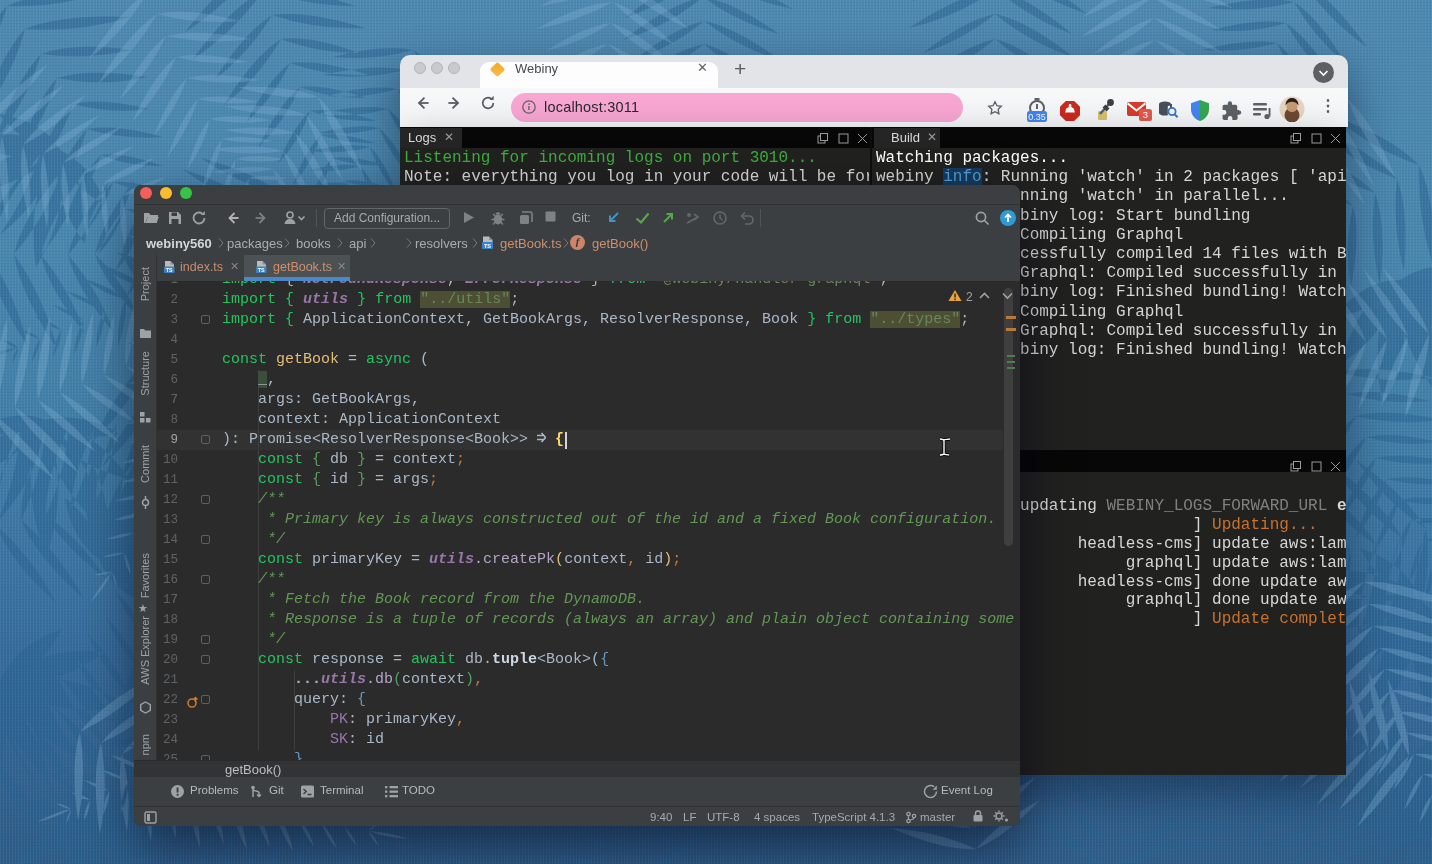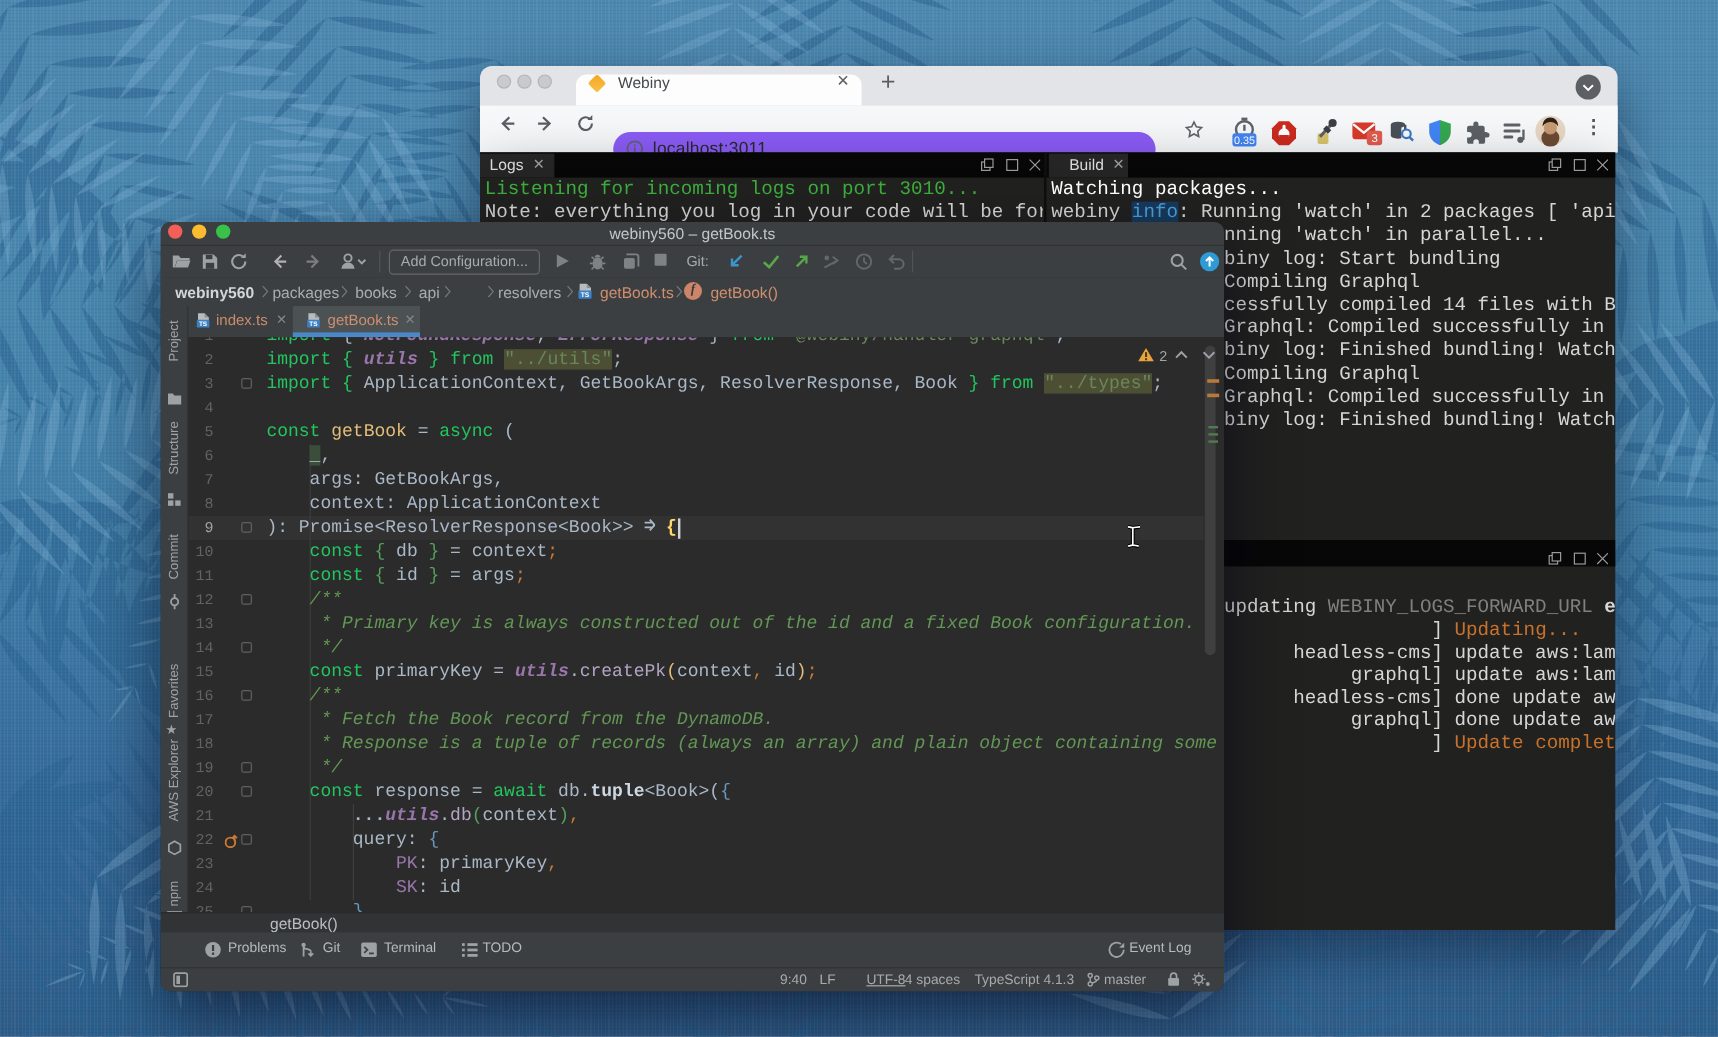--- a/index.html
+++ b/index.html
@@ -15,21 +15,21 @@
   #chrome{left:400px;top:55px;width:948px;height:72px;border-radius:10px 10px 0 0;background:#e2e4e8;box-shadow:0 18px 45px rgba(0,0,20,.45);}
   #cr-toolbar{position:absolute;left:0;top:33px;width:948px;height:39px;background:#f7f8f9;}
   .tl{position:absolute;top:7px;width:12px;height:12px;border-radius:50%;background:#c9cacc;border:0.5px solid #b4b5b7;box-sizing:border-box;}
   #cr-tab{position:absolute;left:80px;top:7px;width:238px;height:26px;background:#fdfdfe;border-radius:9px 9px 0 0;}
   #cr-fav{position:absolute;left:92px;top:9px;width:11px;height:11px;background:linear-gradient(135deg,#f5a623,#f8c14b);transform:rotate(45deg);border-radius:2px;}
   #cr-title{position:absolute;left:115px;top:6px;font-size:13px;color:#45484c;}
   #cr-tabx{position:absolute;left:297px;top:5px;font-size:13px;color:#5f6368;}
   #cr-plus{position:absolute;left:334px;top:2px;font-size:21px;color:#5a5e62;font-weight:400;}
   #cr-chev{position:absolute;left:913px;top:7px;width:21px;height:21px;border-radius:50%;background:#5c6064;}
   .navic{position:absolute;top:38px;}
-  #omni{position:absolute;left:111px;top:55px;width:452px;height:29px;border-radius:15px;background:#8b5cf6;}
+  #omni{position:absolute;left:111px;top:38px;width:452px;height:29px;border-radius:15px;background:#f9a8d4;}
   #omni .info{position:absolute;left:11px;top:7px;width:14px;height:14px;}
   #omni .url{position:absolute;left:33px;top:6px;font-size:14.5px;color:#27292c;letter-spacing:.2px;}
   .ext{position:absolute;top:43px;}
   
   .tbi{top:25px;}
   .bc{top:51px;font-size:13px;color:#a9adb0;}
   .sep{top:52px;width:6px;height:12px;}
   .vt{position:absolute;writing-mode:vertical-rl;transform:rotate(180deg);font-size:11px;color:#9fa3a6;left:5px;}
   .code{color:#a9b7c6;}
   .kw{color:#22c55e;}
@@ -218,21 +218,20 @@
                           graphql] done update aws:la
                                  ] <span style="color:#c8722c">Update complete.</span></pre>
 </div>
 
 <div class="abs" id="ide" style="left:134px;top:185px;width:886px;height:641px;background:#2b2b2b;border-radius:8px;box-shadow:0 22px 55px rgba(0,0,20,.55);overflow:hidden;">
 
   <div class="abs" style="left:0;top:0;width:886px;height:19px;background:#3c3f41;border-bottom:1px solid #323232;"></div>
   <div class="abs" style="left:6px;top:2px;width:12px;height:12px;border-radius:50%;background:#f65f57;"></div>
   <div class="abs" style="left:26px;top:2px;width:12px;height:12px;border-radius:50%;background:#fbbd2f;"></div>
   <div class="abs" style="left:46px;top:2px;width:12px;height:12px;border-radius:50%;background:#39c24a;"></div>
-  <div class="abs" style="left:0;top:2px;width:886px;text-align:center;font-size:13px;color:#c3c7ca;">webiny560 – getBook.ts</div>
 
   <div class="abs" style="left:0;top:20px;width:886px;height:26px;background:#3c3f41;"></div>
   <div class="abs tbi" style="left:9px"><svg width="17" height="16">
         <path d="M1 3h5l1.5 2H15v2H4.5L2.5 13H1z" fill="#9da2a5"></path>
         <path d="M4.7 7h11l-2 6H2.7z" fill="#9da2a5"></path>
       </svg></div>
   <div class="abs tbi" style="left:33px"><svg width="16" height="16">
         <path d="M2 2h9l3 3v9H2z" fill="#9da2a5"></path>
         <rect x="4.5" y="9" width="7" height="5" fill="#3c3f41"></rect>
         <rect x="4.5" y="2.5" width="5.5" height="3.5" fill="#3c3f41"></rect>
@@ -526,21 +525,21 @@
       </svg></div>
   <div class="abs bt" style="left:807px;">Event Log</div>
 
   <div class="abs" style="left:0;top:621px;width:886px;height:20px;background:#3c3f41;border-top:1px solid #323232;"></div>
   <div class="abs" style="left:10px;top:625px;"><svg width="13" height="13">
         <rect x="1" y="1" width="11" height="11" rx="1.5" fill="none" stroke="#9da2a5" stroke-width="1.4"></rect>
         <rect x="3" y="3" width="3" height="7" fill="#9da2a5"></rect>
       </svg></div>
   <div class="abs st" style="left:516px;">9:40</div>
   <div class="abs st" style="left:549px;">LF</div>
-  <div class="abs st" style="left:588px;text-decoration:underline;">UTF-8</div>
+  <div class="abs st" style="left:573px;">UTF-8</div>
   <div class="abs st" style="left:620px;">4 spaces</div>
   <div class="abs st" style="left:678px;">TypeScript 4.1.3</div>
   <div class="abs" style="left:771px;top:625px;"><svg width="12" height="13">
         <circle cx="3.5" cy="3" r="1.7" fill="none" stroke="#9da2a5" stroke-width="1.2"></circle>
         <circle cx="3.5" cy="10" r="1.7" fill="none" stroke="#9da2a5" stroke-width="1.2"></circle>
         <circle cx="9" cy="5" r="1.7" fill="none" stroke="#9da2a5" stroke-width="1.2"></circle>
         <path d="M3.5 4.7v3.6M9 6.7c0 2-2.5 1.5-3.8 2.6" fill="none" stroke="#9da2a5" stroke-width="1.2"></path>
       </svg></div>
   <div class="abs st" style="left:786px;">master</div>
   <div class="abs" style="left:838px;top:624px;"><svg width="12" height="14">

